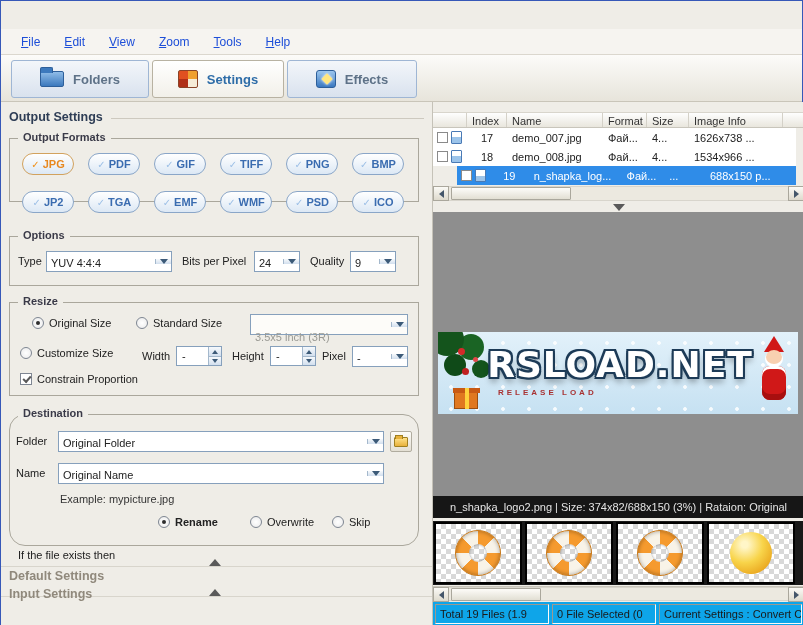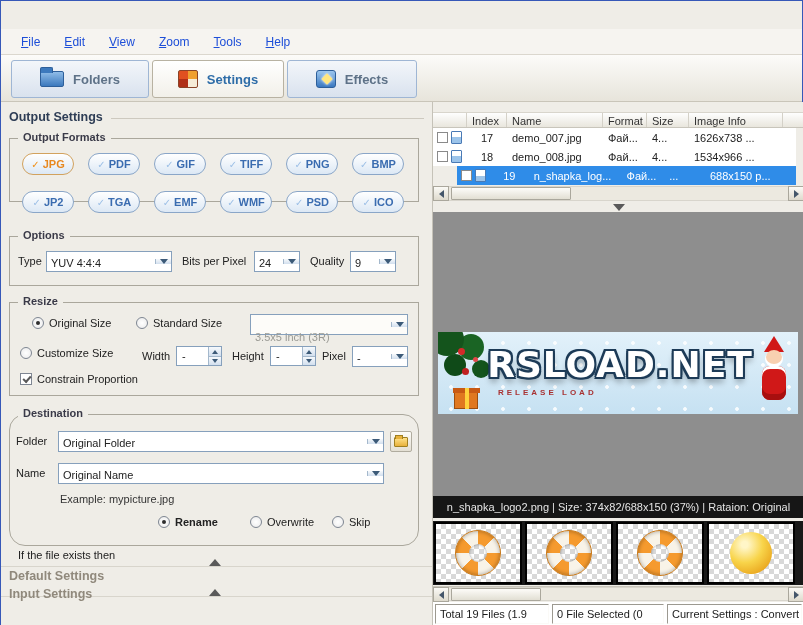--- a/index.html
+++ b/index.html
@@ -194,25 +194,25 @@
     box-shadow:inset 0 0 4px rgba(0,0,0,.35); }
   .lifebuoy::after { content:""; position:absolute; inset:13px; border-radius:50%;
     background-color:#fff;
     background-image:linear-gradient(45deg,#d8d8d8 25%,transparent 25%,transparent 75%,#d8d8d8 75%),
       linear-gradient(45deg,#d8d8d8 25%,transparent 25%,transparent 75%,#d8d8d8 75%);
     background-size:10px 10px; background-position:0 0,5px 5px;
     box-shadow:inset 0 0 3px rgba(0,0,0,.4); }
   .bulb { width:42px; height:42px; border-radius:50%;
     background:radial-gradient(circle at 35% 30%, #fff6c8 8%, #f8d44a 45%, #e8a018 85%, #c8860f); }
 
-  .statusbar { position:absolute; left:0; right:0; top:500px; height:24px; background:#ffffff;
+  .statusbar { position:absolute; left:0; right:0; top:500px; height:24px; background:#0ea5e9;
     display:flex; gap:3px; padding:2px; }
   .sp { border:1px solid; border-color:#9c9990 #fbfaf7 #fbfaf7 #9c9990; padding:3px 4px 0 4px;
     font-size:11px; white-space:nowrap; overflow:hidden; color:#1a1a1a; }
-  .sp1 { width:114px; } .sp2 { width:112px; } .sp3 { flex:1; }
+  .sp1 { width:114px; } .sp2 { width:104px; } .sp3 { flex:1; }
 </style>
 </head>
 <body>
 
 <div class="app">
 
 
   <div class="menubar">
     <div class="menu-item">File</div>
     <div class="menu-item">Edit</div>
@@ -481,21 +481,21 @@
         <div class="banner-title">RSLOAD.NET</div>
         <div class="banner-sub">RELEASE LOAD</div>
         <div class="santa">
           <div class="santa-hat"></div>
           <div class="santa-face"></div>
           <div class="santa-body"></div>
         </div>
       </div>
     </div>
 
-    <div class="info-bar">n_shapka_logo2.png  |  Size: 374x82/688x150 (37%)  |  Rataion: Original</div>
+    <div class="info-bar">n_shapka_logo2.png  |  Size: 374x82/688x150 (3%)  |  Rataion: Original</div>
 
     <div class="thumbs">
       <div class="thumb">
         <div class="lifebuoy"></div>
       </div>
       <div class="thumb">
         <div class="lifebuoy"></div>
       </div>
       <div class="thumb">
         <div class="lifebuoy"></div>

